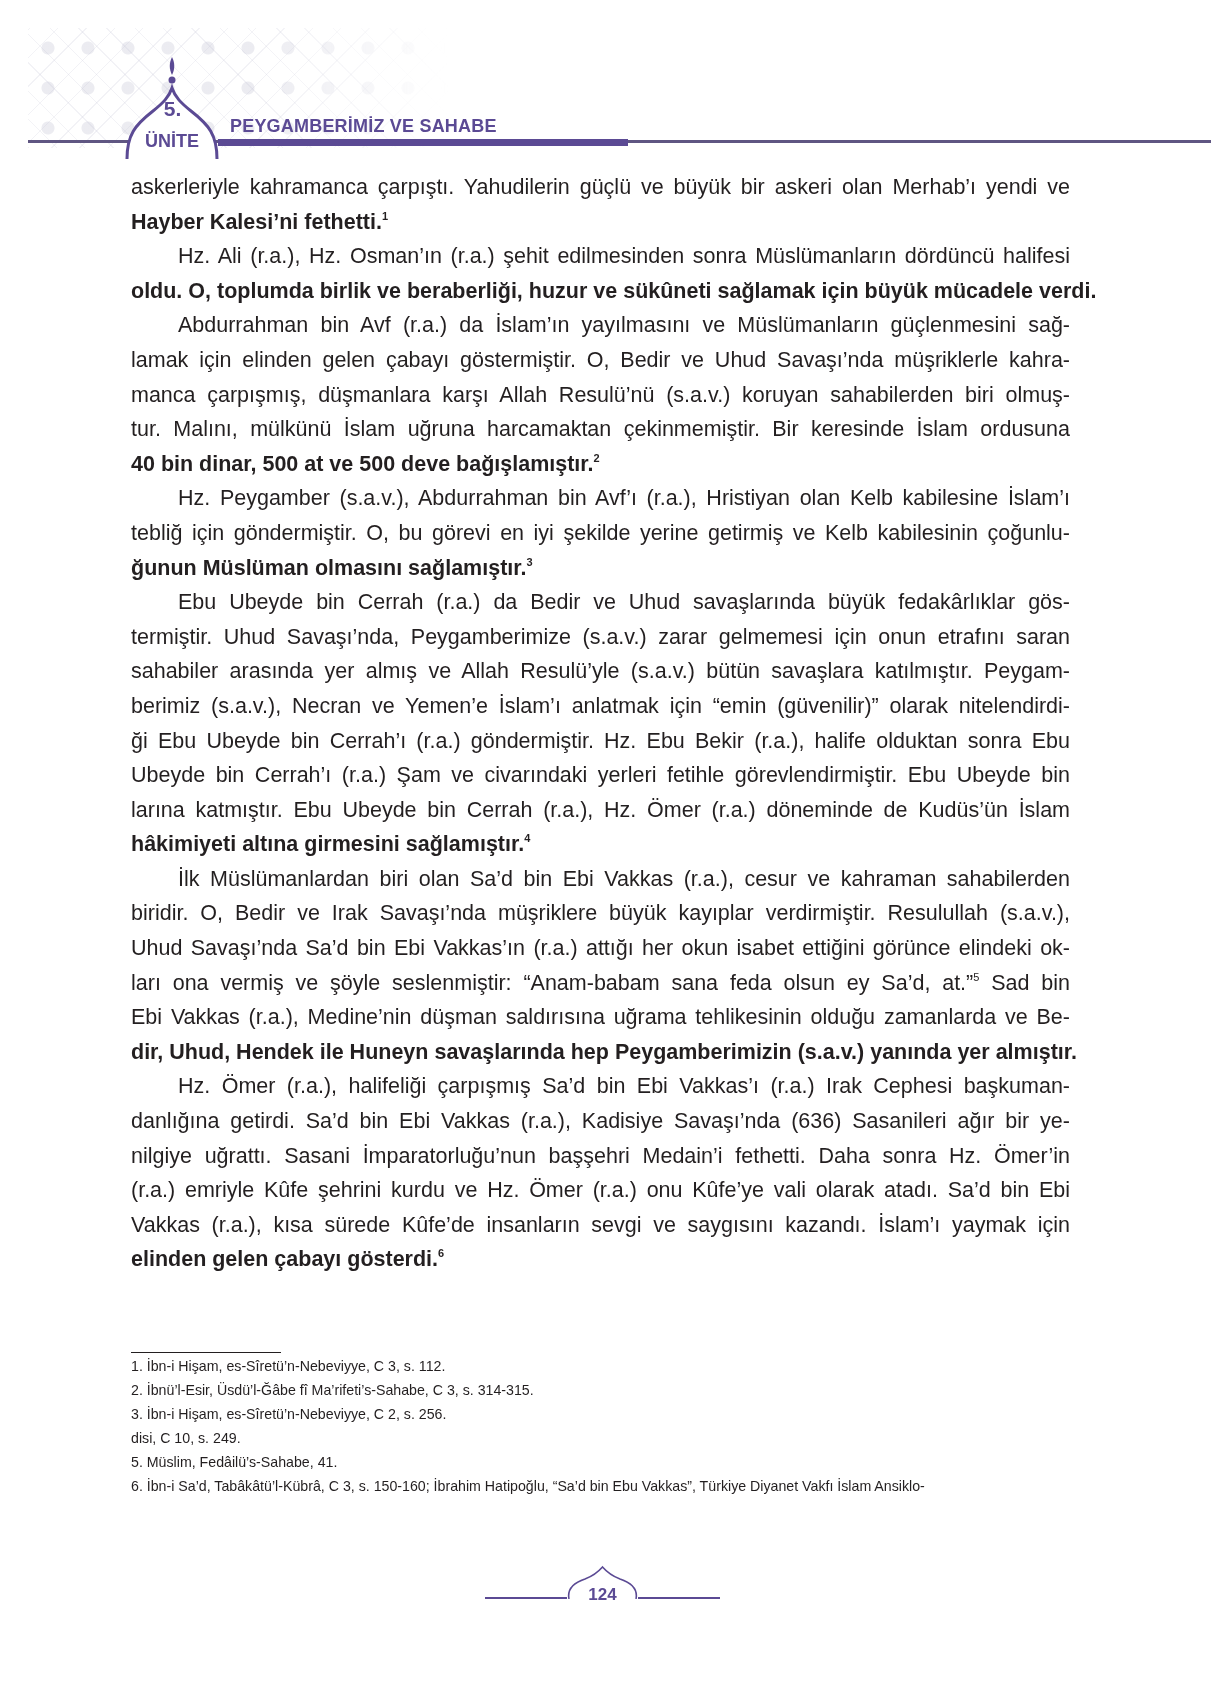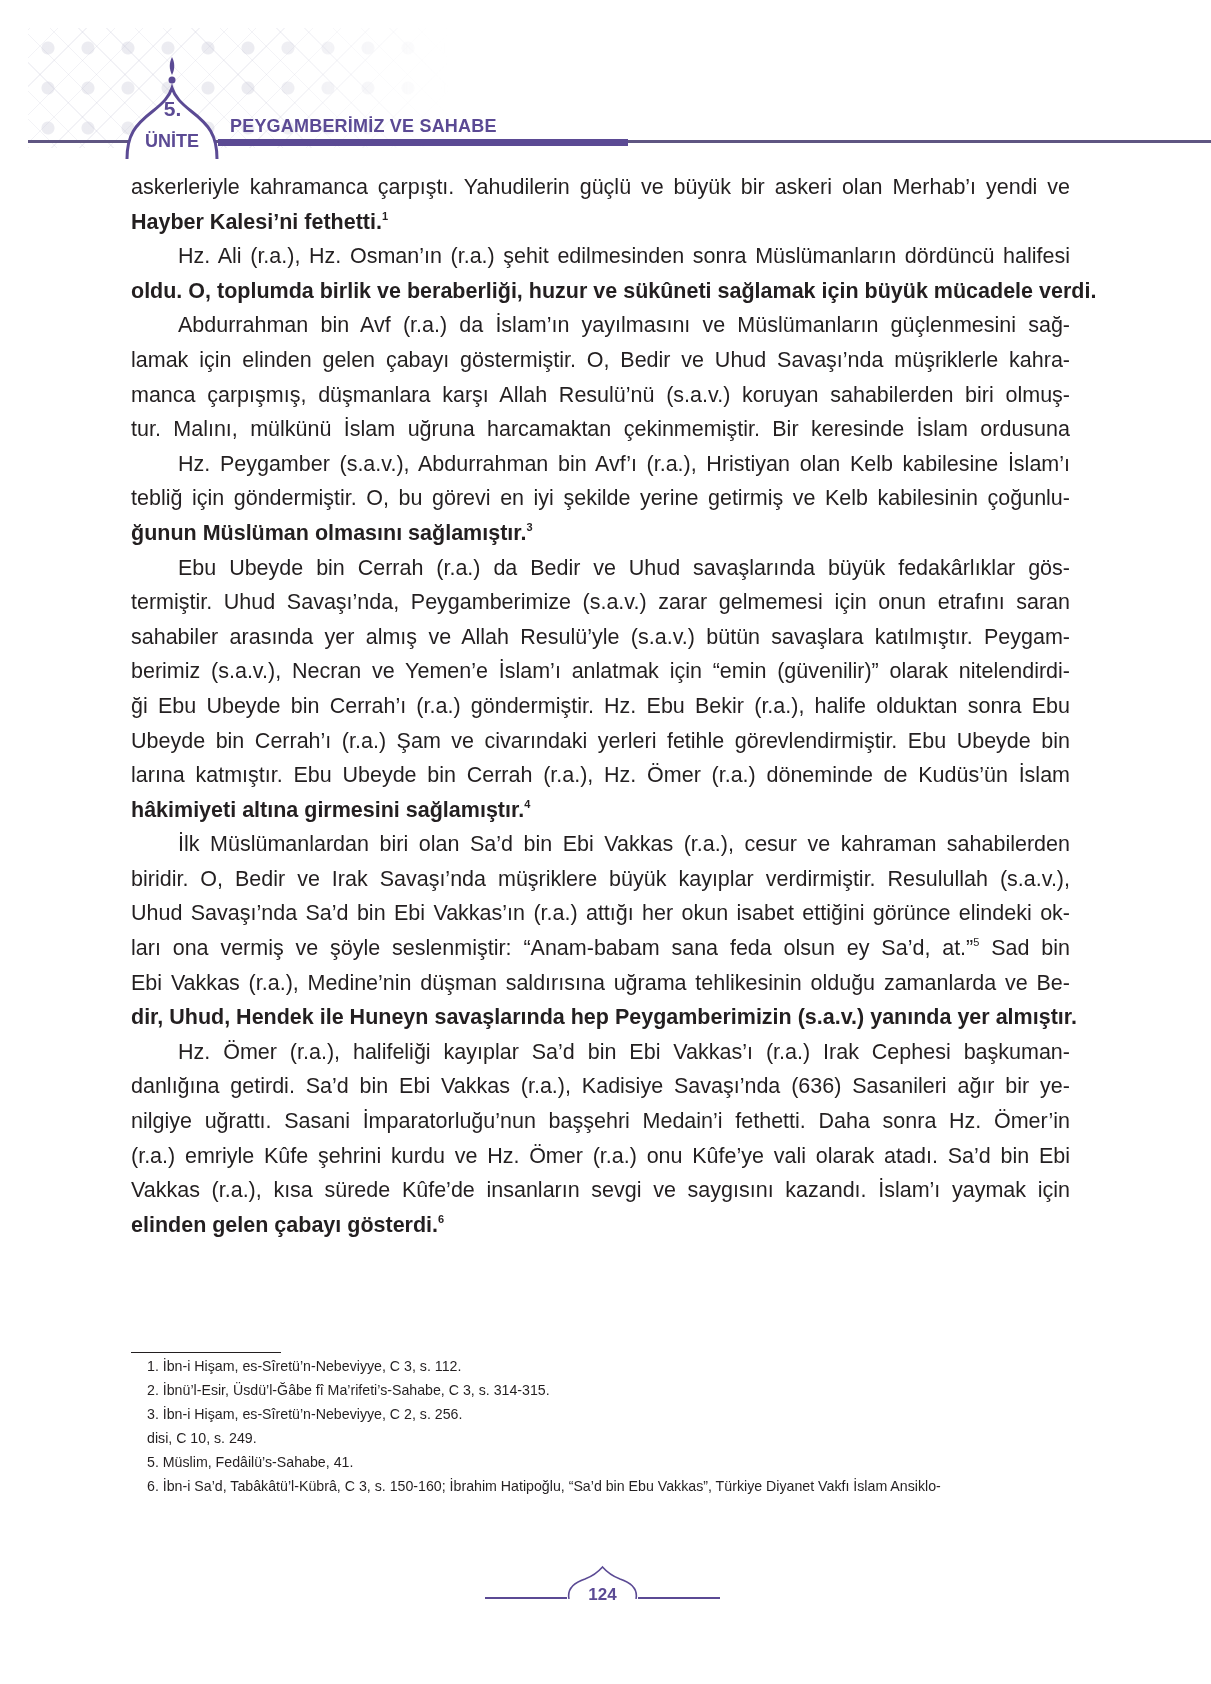--- a/index.html
+++ b/index.html
@@ -25,21 +25,21 @@
 
   .body-text { position: absolute; left: 131px; top: 170px; width: 939px; font-size: 21.5px; }
   .line { height: 34.6px; line-height: 34.6px; white-space: nowrap; text-align: justify; text-align-last: justify; }
   .line.last { text-align-last: left; font-weight: bold; }
   .line.indent { padding-left: 47px; }
   sup { font-size: 11px; line-height: 0; vertical-align: 9px; }
   b { font-weight: normal; }
 
   .fn-sep { position: absolute; left: 131px; top: 1352px; width: 150px; height: 1px; background: #231f20; }
   .footnotes { position: absolute; left: 131px; top: 1357px; width: 939px; font-size: 14.2px; }
-  .fn { line-height: 18px; margin-bottom: 6px; margin-left: 16px; }
+  .fn { line-height: 18px; margin-bottom: 6px; }
   .fn .cont { display: block; }
 
   .pagenum-wrap { position: absolute; left: 485px; top: 1565px; width: 235px; height: 45px; }
   .pn-line-l { position: absolute; left: 0; top: 32px; width: 82px; height: 2px; background: #5b4a94; }
   .pn-line-r { position: absolute; left: 153px; top: 32px; width: 82px; height: 2px; background: #5b4a94; }
   .pn-dome { position: absolute; left: 80px; top: 0; width: 75px; height: 34px; }
   .pn-text { position: absolute; left: 80px; top: 20px; width: 75px; text-align: center; font-weight: bold; font-size: 17px; color: #5b4a94; }
 </style>
 </head>
 <body>
@@ -63,20 +63,21 @@
     </div>
     <div>
       <div class="line indent">Hz. Ali (r.a.), Hz. Osman’ın (r.a.) şehit edilmesinden sonra Müslümanların dördüncü halifesi</div>
       <div class="line last">oldu. O, toplumda birlik ve beraberliği, huzur ve sükûneti sağlamak için büyük mücadele verdi.</div>
     </div>
     <div>
       <div class="line indent"><b>Abdurrahman bin Avf (r.a.)</b> da İslam’ın yayılmasını ve Müslümanların güçlenmesini sağ-</div>
       <div class="line">lamak için elinden gelen çabayı göstermiştir. O, Bedir ve Uhud Savaşı’nda müşriklerle kahra-</div>
       <div class="line">manca çarpışmış, düşmanlara karşı Allah Resulü’nü (s.a.v.) koruyan sahabilerden biri olmuş-</div>
       <div class="line">tur. Malını, mülkünü İslam uğruna harcamaktan çekinmemiştir. Bir keresinde İslam ordusuna</div>
+      <div class="line last">40 bin dinar, 500 at ve 500 deve bağışlamıştır.<sup>2</sup></div>
     </div>
     <div>
       <div class="line indent">Hz. Peygamber (s.a.v.), Abdurrahman bin Avf’ı (r.a.), Hristiyan olan Kelb kabilesine İslam’ı</div>
       <div class="line">tebliğ için göndermiştir. O, bu görevi en iyi şekilde yerine getirmiş ve Kelb kabilesinin çoğunlu-</div>
       <div class="line last">ğunun Müslüman olmasını sağlamıştır.<sup>3</sup></div>
     </div>
     <div>
       <div class="line indent"><b>Ebu Ubeyde bin Cerrah (r.a.)</b> da Bedir ve Uhud savaşlarında büyük fedakârlıklar gös-</div>
       <div class="line">termiştir. Uhud Savaşı’nda, Peygamberimize (s.a.v.) zarar gelmemesi için onun etrafını saran</div>
       <div class="line">sahabiler arasında yer almış ve Allah Resulü’yle (s.a.v.) bütün savaşlara katılmıştır. Peygam-</div>
@@ -88,21 +89,21 @@
     </div>
     <div>
       <div class="line indent">İlk Müslümanlardan biri olan <b>Sa’d bin Ebi Vakkas (r.a.)</b>, cesur ve kahraman sahabilerden</div>
       <div class="line">biridir. O, Bedir ve Irak Savaşı’nda müşriklere büyük kayıplar verdirmiştir. Resulullah (s.a.v.),</div>
       <div class="line">Uhud Savaşı’nda Sa’d bin Ebi Vakkas’ın (r.a.) attığı her okun isabet ettiğini görünce elindeki ok-</div>
       <div class="line">ları ona vermiş ve şöyle seslenmiştir: <b>“Anam-babam sana feda olsun ey Sa’d, at.”</b><sup>5</sup> Sad bin</div>
       <div class="line">Ebi Vakkas (r.a.), Medine’nin düşman saldırısına uğrama tehlikesinin olduğu zamanlarda ve Be-</div>
       <div class="line last">dir, Uhud, Hendek ile Huneyn savaşlarında hep Peygamberimizin (s.a.v.) yanında yer almıştır.</div>
     </div>
     <div>
-      <div class="line indent">Hz. Ömer (r.a.), halifeliği kayıplar Sa’d bin Ebi Vakkas’ı (r.a.) Irak Cephesi başkuman-</div>
+      <div class="line indent">Hz. Ömer (r.a.), halifeliği çarpışmış Sa’d bin Ebi Vakkas’ı (r.a.) Irak Cephesi başkuman-</div>
       <div class="line">danlığına getirdi. Sa’d bin Ebi Vakkas (r.a.), Kadisiye Savaşı’nda (636) Sasanileri ağır bir ye-</div>
       <div class="line">nilgiye uğrattı. Sasani İmparatorluğu’nun başşehri Medain’i fethetti. Daha sonra Hz. Ömer’in</div>
       <div class="line">(r.a.) emriyle Kûfe şehrini kurdu ve Hz. Ömer (r.a.) onu Kûfe’ye vali olarak atadı. Sa’d bin Ebi</div>
       <div class="line">Vakkas (r.a.), kısa sürede Kûfe’de insanların sevgi ve saygısını kazandı. İslam’ı yaymak için</div>
       <div class="line last">elinden gelen çabayı gösterdi.<sup>6</sup></div>
     </div>
   </div>
 
 <div class="fn-sep"></div>
 <div class="footnotes" id="footnotes">

